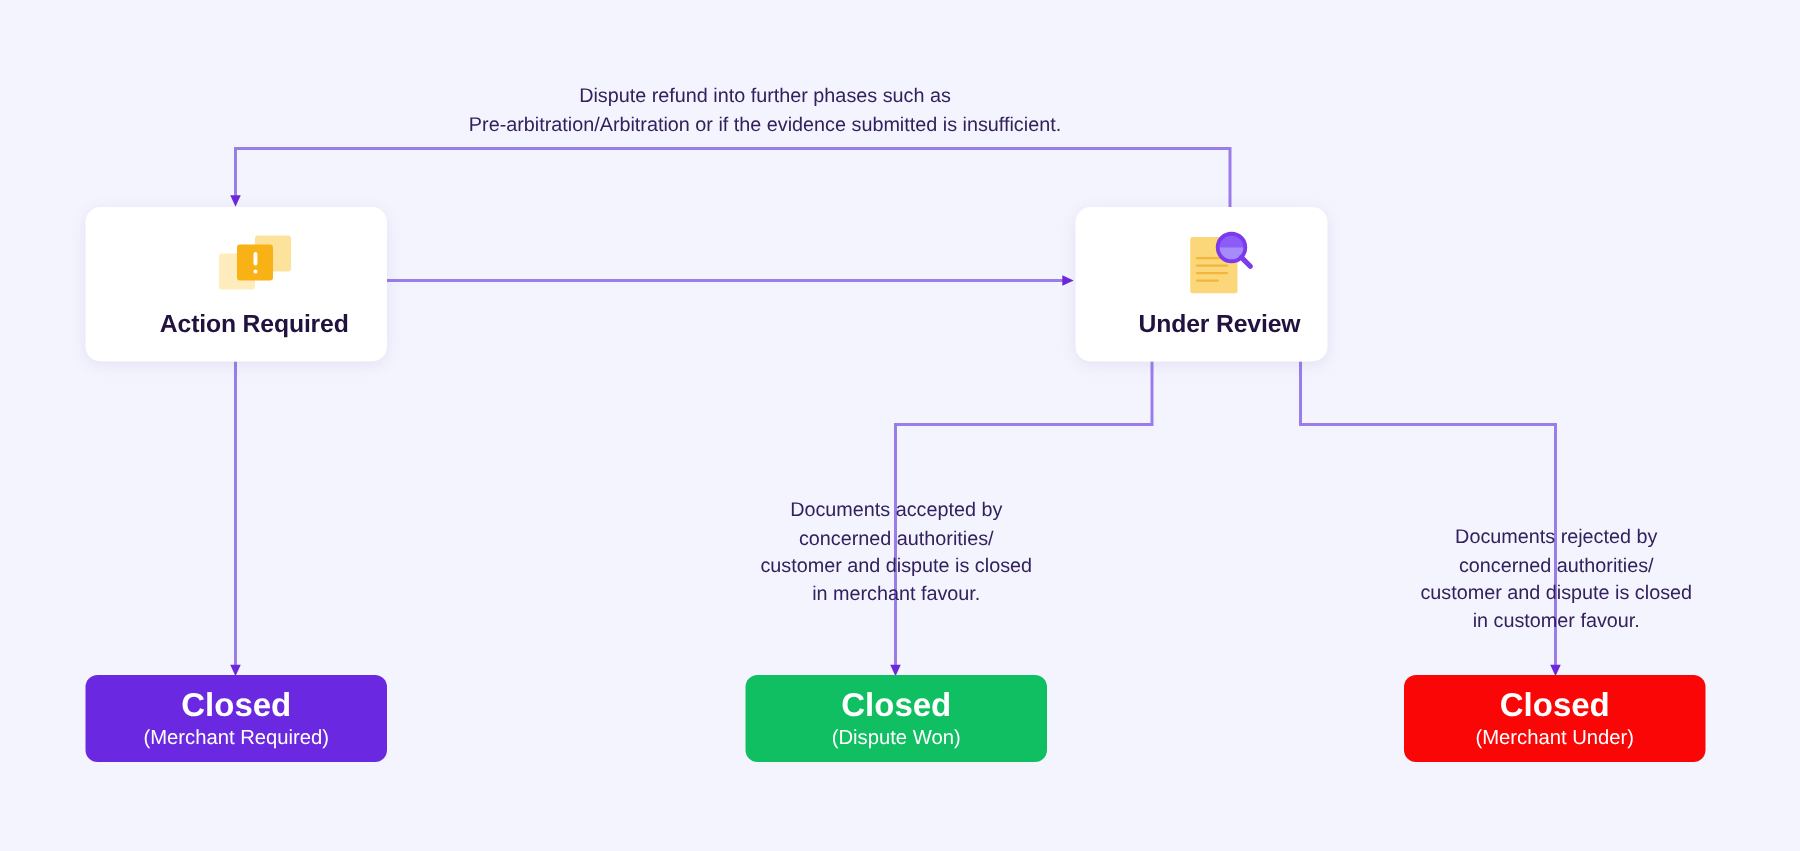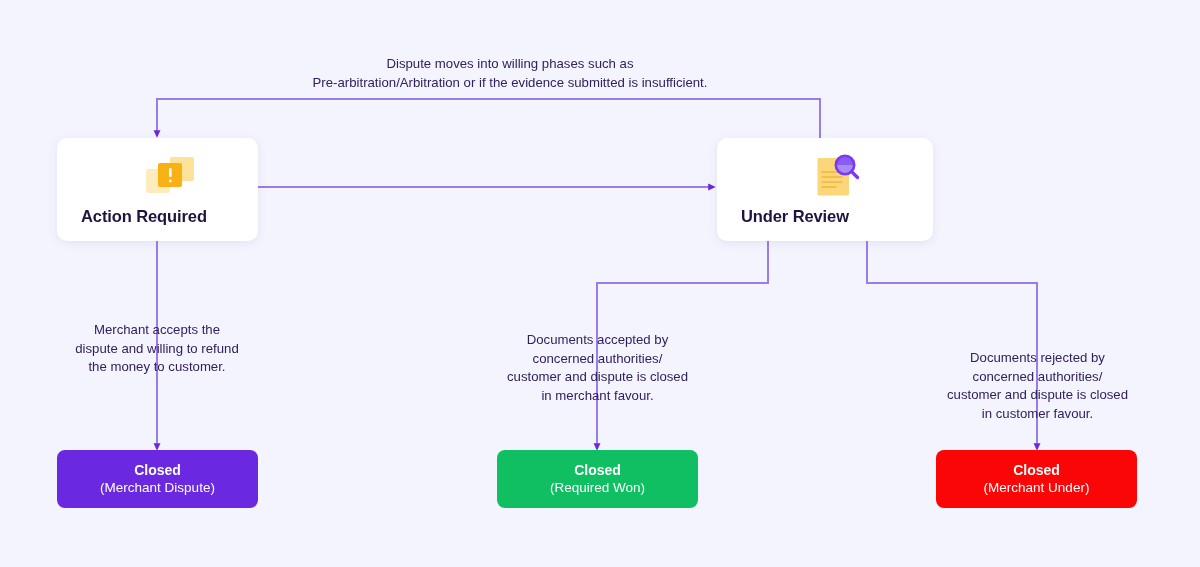--- a/index.html
+++ b/index.html
@@ -27,20 +27,21 @@
   }
 
   
   .node-card {
     position: absolute;
     background: #ffffff;
     border-radius: 10px;
     box-shadow: 0 2px 10px rgba(90, 70, 160, 0.10);
     display: flex;
     flex-direction: column;
+    align-items: center;
     justify-content: center;
     padding-left: 24px;
   }
   .node-icon {
     height: 48px;
     display: flex;
     align-items: center;
     justify-content: center;
     margin-bottom: 6px;
   }
@@ -56,21 +57,21 @@
     position: absolute;
     border-radius: 8px;
     display: flex;
     flex-direction: column;
     align-items: center;
     justify-content: center;
     color: #ffffff;
     text-align: center;
   }
   .term-title {
-    font-size: 14px;
+    font-size: 22px;
     font-weight: bold;
     line-height: 1.15;
   }
   .term-sub {
     font-size: 13.5px;
     line-height: 1.3;
     margin-top: 1px;
   }
 
   
@@ -101,27 +102,24 @@
 
     <path d="M 258,187 L 712,187" fill="none" stroke="#9b7ceb" stroke-width="2" marker-end="url(#ah)"></path>
 
     <path d="M 157,241 L 157,447" fill="none" stroke="#9b7ceb" stroke-width="2" marker-end="url(#ah)"></path>
 
     <path d="M 768,241 L 768,283 L 597,283 L 597,447" fill="none" stroke="#9b7ceb" stroke-width="2" marker-end="url(#ah)"></path>
 
     <path d="M 867,241 L 867,283 L 1037,283 L 1037,447" fill="none" stroke="#9b7ceb" stroke-width="2" marker-end="url(#ah)"></path>
   </svg>
 
-  <div class="edge-text" style="left:240px; top:55px; width:540px;">Dispute moves into willing phases such as
+  <div class="edge-text" style="left:240px; top:55px; width:540px;">Dispute refund into further phases such as
 Pre-arbitration/Arbitration or if the evidence submitted is insufficient.</div>
 
 
-  <div class="edge-text" style="left:47px; top:321px; width:220px;">Merchant accepts the
-dispute and willing to refund
-the money to customer.</div>
 
   <div class="edge-text" style="left:480px; top:331px; width:235px;">Documents accepted by
 concerned authorities/
 customer and dispute is closed
 in merchant favour.</div>
 
   <div class="edge-text" style="left:920px; top:331px; width:235px;margin-top:18px;">Documents rejected by
 concerned authorities/
 customer and dispute is closed
 in customer favour.</div>
@@ -132,21 +130,21 @@
         <rect x="26" y="2" width="24" height="24" rx="2" fill="#fbbf24" opacity="0.45"></rect>
         <rect x="2" y="14" width="24" height="24" rx="2" fill="#fbbf24" opacity="0.30"></rect>
         <rect x="14" y="8" width="24" height="24" rx="2" fill="#f9b216"></rect>
         <rect x="25" y="13" width="2.6" height="9" rx="1.3" fill="#ffffff"></rect>
         <rect x="25" y="24.6" width="2.6" height="2.8" rx="1.3" fill="#ffffff"></rect>
       </svg>
     </div>
     <div class="node-label">Action Required</div>
   </div>
 
-  <div class="node-card" style="left:717px; top:138px; width:216px; height:103px;">
+  <div class="node-card" style="left:717px; top:138px; width:168px; height:103px;">
     <div class="node-icon">
       <svg class="icon-svg" width="52" height="46" viewBox="0 0 52 46">
         <path d="M8,4 h22 l8,8 v28 a1.5,1.5 0 0 1 -1.5,1.5 h-28.5 a1.5,1.5 0 0 1 -1.5,-1.5 v-34.5 a1.5,1.5 0 0 1 1.5,-1.5 z" fill="#fcd77a"></path>
         <path d="M30,4 l8,8 h-8 z" fill="#f8c84d"></path>
         <g stroke="#f2b63b" stroke-width="1.5" stroke-linecap="round">
           <line x1="11" y1="18" x2="31" y2="18"></line>
           <line x1="11" y1="23" x2="31" y2="23"></line>
           <line x1="11" y1="28" x2="31" y2="28"></line>
           <line x1="11" y1="33" x2="25" y2="33"></line>
         </g>
@@ -154,26 +152,26 @@
         <path d="M34,1.8 a9.2,9.2 0 0 1 9.2,9.2 h-18.4 a9.2,9.2 0 0 1 9.2,-9.2 z" fill="#8b5cf6"></path>
         <circle cx="34" cy="11" r="9.2" fill="none" stroke="#7c3aed" stroke-width="2.6"></circle>
         <line x1="40.6" y1="17.6" x2="46.5" y2="23.5" stroke="#7c3aed" stroke-width="3.4" stroke-linecap="round"></line>
       </svg>
     </div>
     <div class="node-label">Under Review</div>
   </div>
 
   <div class="term-box" style="left:57px; top:450px; width:201px; height:58px; background:#6a29e0;">
     <div class="term-title">Closed</div>
-    <div class="term-sub">(Merchant Dispute)</div>
+    <div class="term-sub">(Merchant Required)</div>
   </div>
 
   <div class="term-box" style="left:497px; top:450px; width:201px; height:58px; background:#0fbf62;">
     <div class="term-title">Closed</div>
-    <div class="term-sub">(Required Won)</div>
+    <div class="term-sub">(Dispute Won)</div>
   </div>
 
   <div class="term-box" style="left:936px; top:450px; width:201px; height:58px; background:#fb0606;">
     <div class="term-title">Closed</div>
     <div class="term-sub">(Merchant Under)</div>
   </div>
 
 </div>
 
 </body></html>

